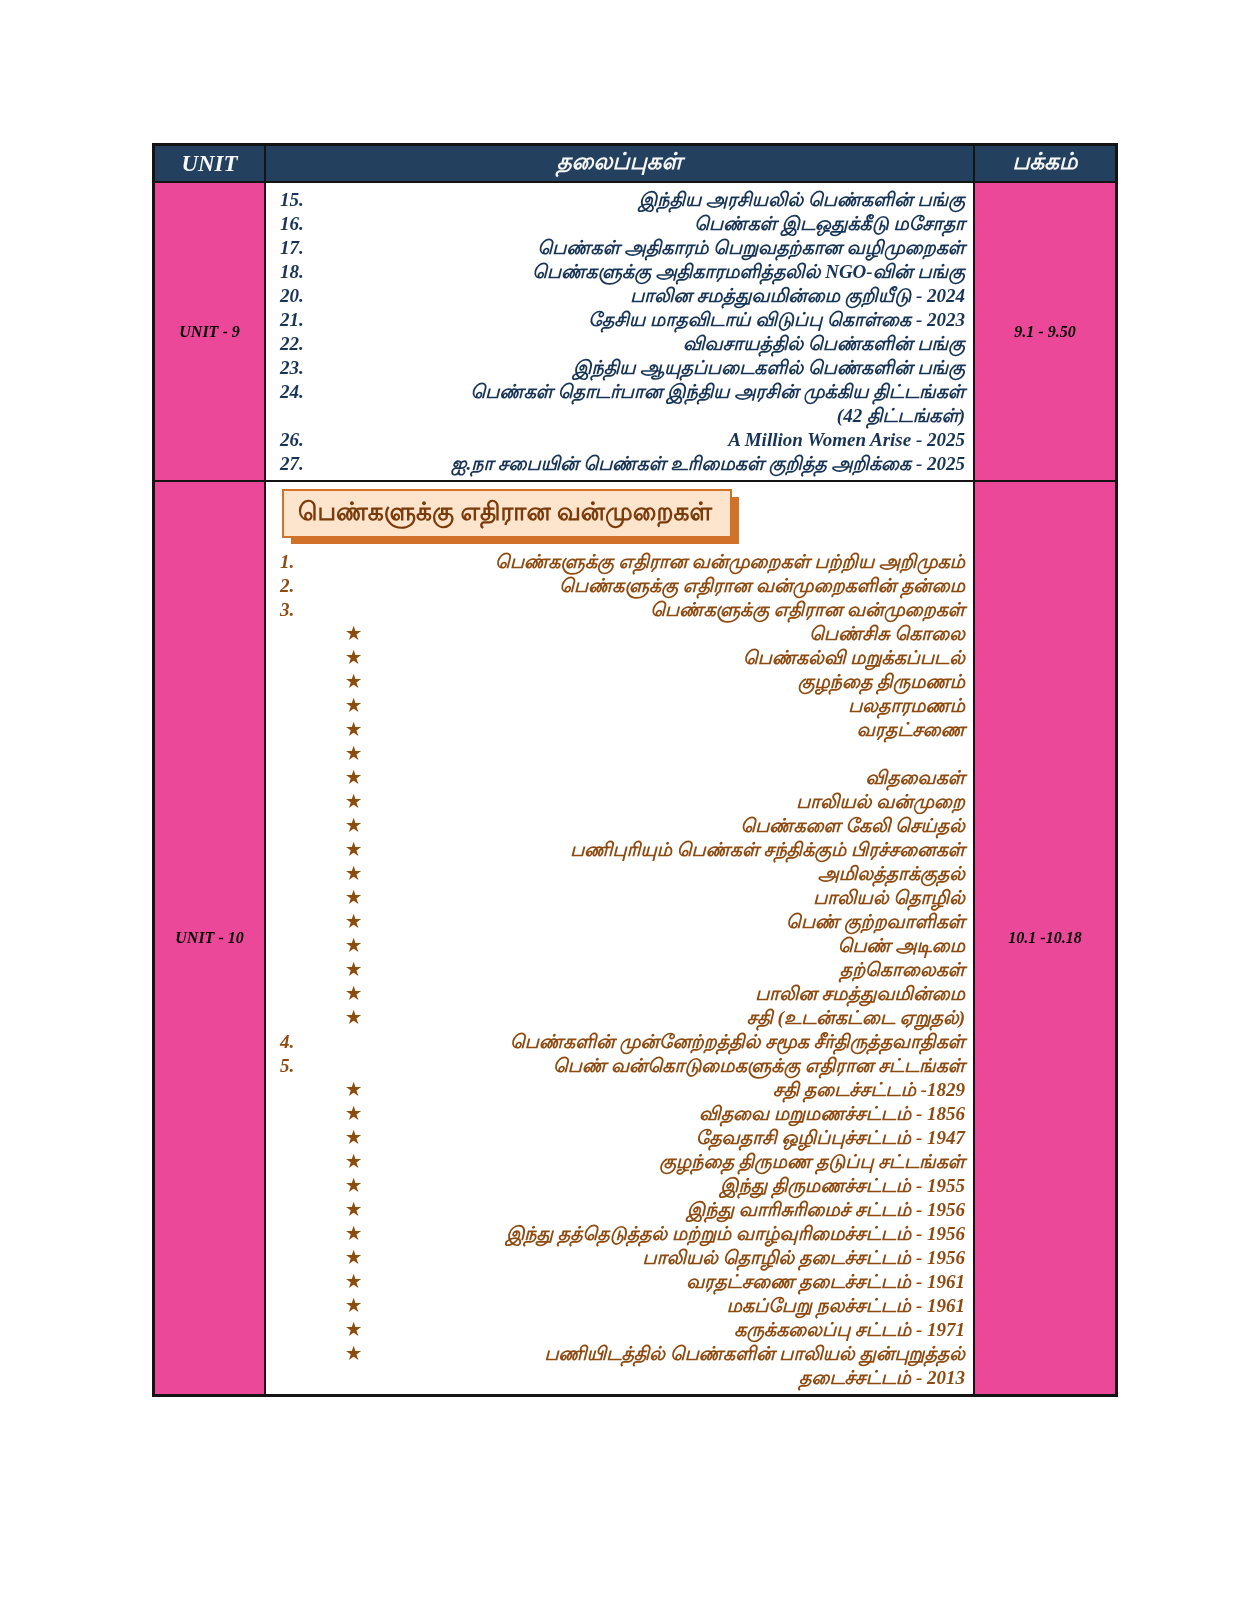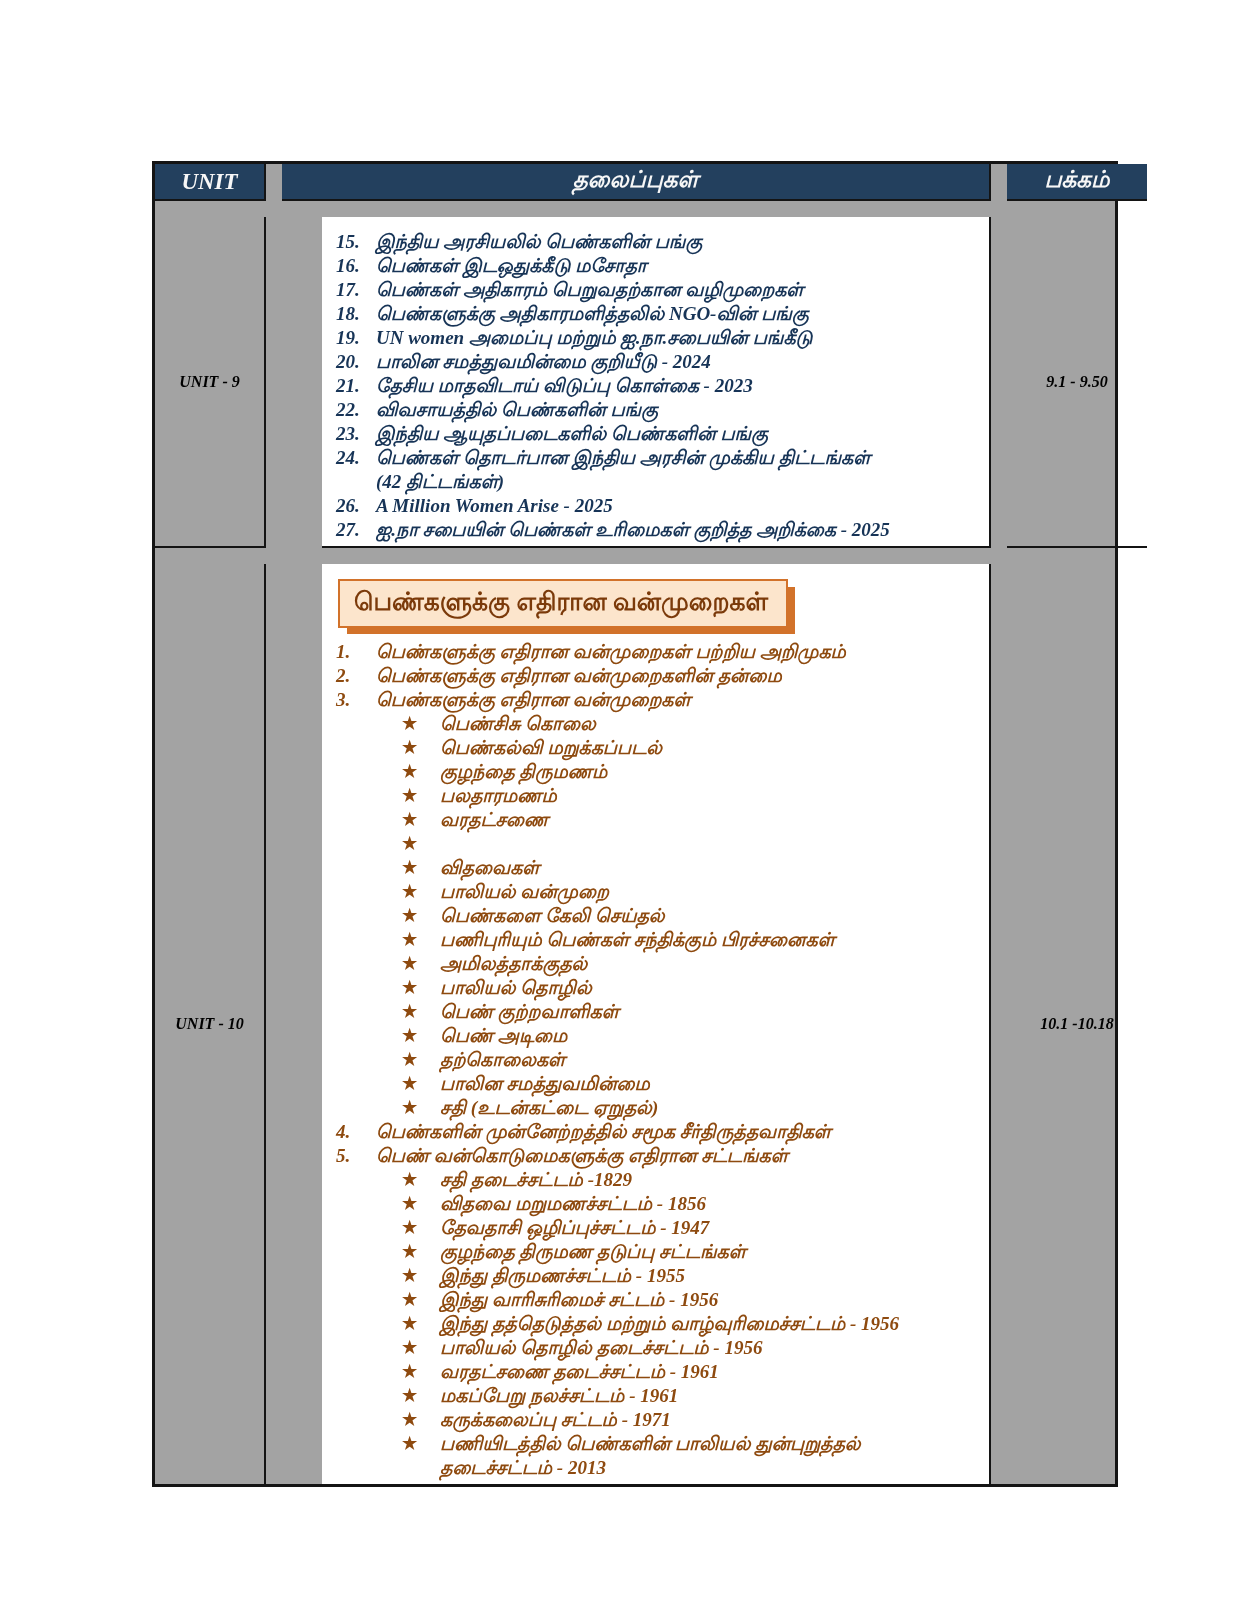--- a/index.html
+++ b/index.html
@@ -5,65 +5,64 @@
   html,body{margin:0;padding:0;background:#ffffff;}
   .page{
     position:relative;
     width:1236px;height:1599px;
     background:#ffffff;
     font-family:"Liberation Serif","DejaVu Serif",serif;
     overflow:hidden;
   }
   .toc-table{
     position:absolute;
-    left:152px;top:161px;
+    left:152px;top:143px;
     width:966px;
     display:grid;
     grid-template-columns:111px 709px 140px;
     grid-template-rows:37px auto auto;
     border:3px solid #141414;
     box-sizing:border-box;
-    background:#a3a3a3;
-    gap:16px;
+    background:#ec4899;
   }
   .cell{
     border-right:2px solid #141414;
     border-bottom:2px solid #141414;
     box-sizing:border-box;
   }
   .cell.last-col{border-right:none;}
   .cell.last-row{border-bottom:none;}
   .hcell{
     background:var(--header_bg,#23405e);
     color:var(--header_text,#f7f7f7);
     font-weight:bold;font-style:italic;
     font-size:23px;
     display:flex;align-items:center;justify-content:center;
   }
   .unit-cell,.page-cell{
     display:flex;align-items:center;justify-content:center;
     font-weight:bold;font-style:italic;
     text-align:left;
   }
-  .topics-cell{background:#ffffff;padding:13px 8px 4px 14px;margin-left:40px;}
+  .topics-cell{background:#ffffff;padding:5px 8px 4px 14px;}
   .toc-list{display:block;}
   .item{
     display:flex;align-items:flex-start;
     font-weight:bold;font-style:italic;
     font-size:19px;line-height:24px;
   }
   .u9 .item{color:var(--navy_text,#173457);}
   .u10 .item{color:var(--brown_text,#8e4a0f);}
   .item .marker{flex:0 0 auto;width:40px;}
   .item.star{padding-left:66px;}
   .item.star .marker{
     width:38px;font-style:normal;font-size:17px;
     color:var(--brown_text,#8e4a0f);
   }
-  .item .txt{flex:1 1 auto;}
+  .item .txt{flex:1 1 auto;text-align:right;}
   .item .cont{display:block;}
   .section-title{
     display:inline-block;
     margin:2px 0 12px 2px;
     padding:6px 18px 9px 14px;
     background:var(--title_box_bg,#fce5cc);
     border:2px solid var(--accent_orange,#d2722a);
     box-shadow:8px 7px 0 -1px var(--accent_orange,#d2722a);
     color:var(--title_text,#7b3a0a);
     font-weight:bold;font-style:normal;
@@ -101,24 +100,20 @@
           </div>
           <div class="item num">
             <span class="marker">17.</span>
             <span class="txt">பெண்கள் அதிகாரம் பெறுவதற்கான வழிமுறைகள்</span>
           </div>
           <div class="item num">
             <span class="marker">18.</span>
             <span class="txt">பெண்களுக்கு அதிகாரமளித்தலில் NGO-வின் பங்கு</span>
           </div>
           <div class="item num">
-            <span class="marker">19.</span>
-            <span class="txt">UN women அமைப்பு மற்றும் ஐ.நா.சபையின் பங்கீடு</span>
-          </div>
-          <div class="item num">
             <span class="marker">20.</span>
             <span class="txt">பாலின சமத்துவமின்மை குறியீடு - 2024</span>
           </div>
           <div class="item num">
             <span class="marker">21.</span>
             <span class="txt">தேசிய மாதவிடாய் விடுப்பு கொள்கை - 2023</span>
           </div>
           <div class="item num">
             <span class="marker">22.</span>
             <span class="txt">விவசாயத்தில் பெண்களின் பங்கு</span>

